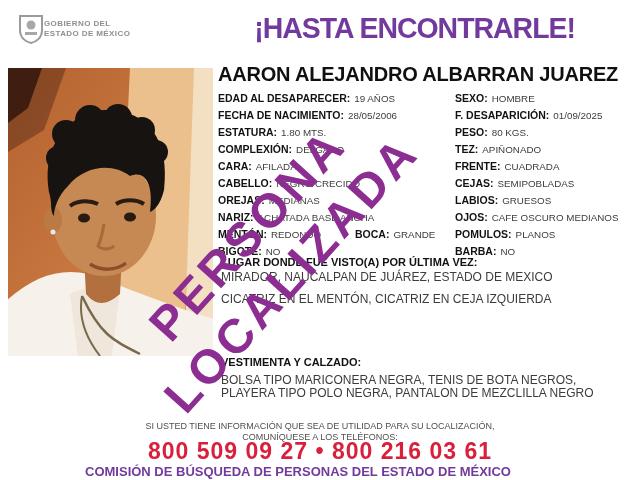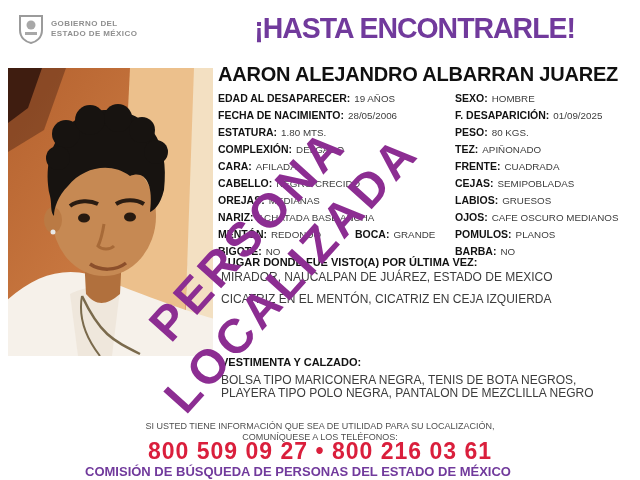--- a/index.html
+++ b/index.html
@@ -1,21 +1,21 @@
 <!DOCTYPE html>
 <html><head>
 <meta charset="utf-8">
 <style>
   * { margin:0; padding:0; box-sizing:border-box; }
   html,body { width:640px; height:480px; background:#ffffff; overflow:hidden;
               font-family:"Liberation Sans", sans-serif; }
   .stage { position:relative; width:640px; height:480px; background:#fff; }
 
   
-  .logo { position:absolute; left:18px; top:14px; display:flex; align-items:center; gap:7px; }
+  .logo { position:absolute; left:18px; top:14px; display:flex; align-items:center; }
   .logo svg { display:block; }
   .logo-text { font-size:8px; font-weight:bold; color:#8f8f8f; letter-spacing:.4px; line-height:10px; }
   .slogan { position:absolute; left:248px; top:12px; width:340px; text-align:center;
             font-size:29px; font-weight:900; color:#713a9c; letter-spacing:-1px;
             transform:scaleX(.98); transform-origin:left; white-space:nowrap; }
 
   
   .photo { position:absolute; left:8px; top:68px; width:205px; height:288px; overflow:hidden; }
   .photo svg { display:block; width:100%; height:100%; }
 

